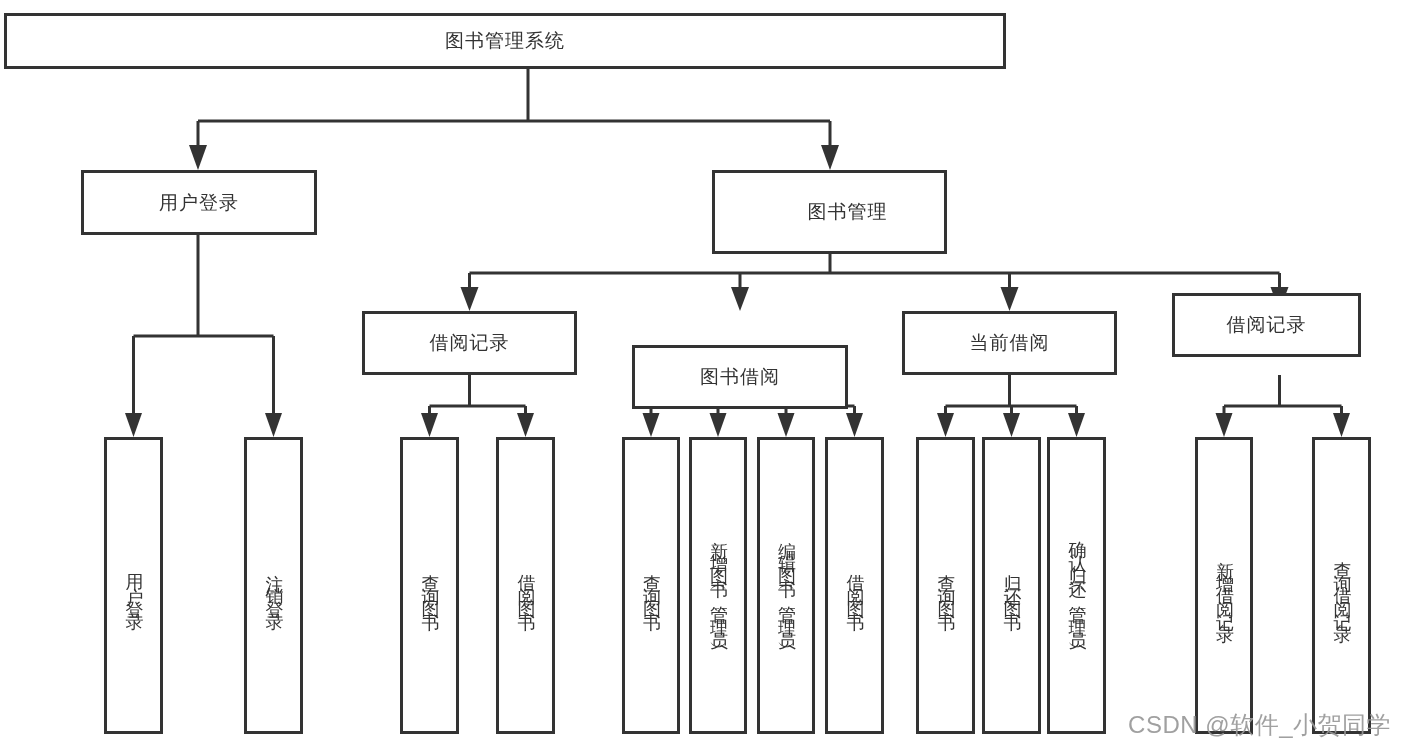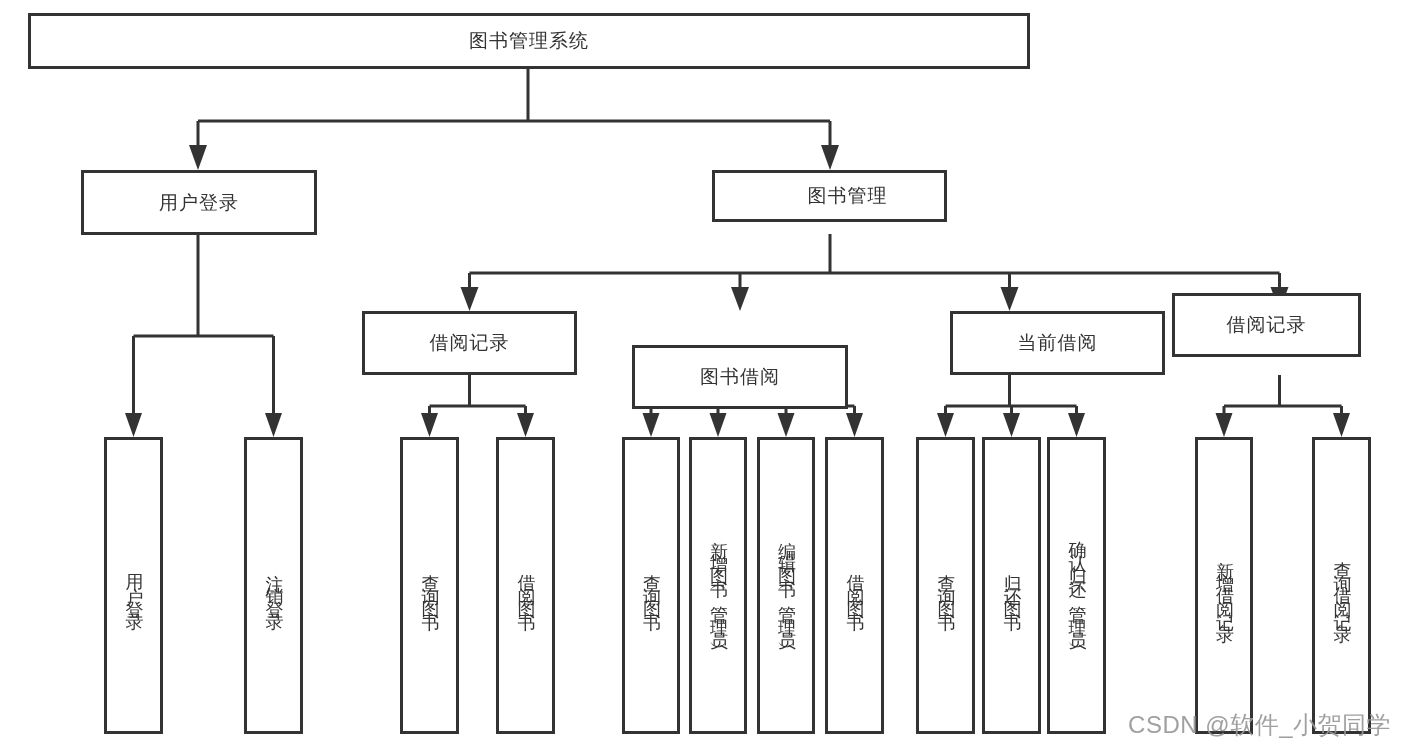--- a/index.html
+++ b/index.html
@@ -116,38 +116,38 @@
       <polygon class="ahead" points="1068,413 1085,413 1076.5,437"></polygon>
     </g>
 
     <g>
       <path class="cline" d="M1279.5 375 V406 M1224 406 H1341.5 M1224 406 V418 M1341.5 406 V418"></path>
       <polygon class="ahead" points="1215.5,413 1232.5,413 1224,437"></polygon>
       <polygon class="ahead" points="1333,413 1350,413 1341.5,437"></polygon>
     </g>
   </svg>
 
-  <div class="box" style="left:28px; top:13px; width:1002px; height:56px;">
+  <div class="box" style="left:4px; top:13px; width:1002px; height:56px;">
     <span class="hlabel">图书管理系统</span>
   </div>
 
   <div class="box" style="left:81px; top:170px; width:236px; height:65px;">
     <span class="hlabel">用户登录</span>
   </div>
-  <div class="box" style="left:712px; top:170px; width:235px; height:52px;padding-left:36px;">
+  <div class="box" style="left:712px; top:170px; width:235px; height:84px;padding-left:36px;">
     <span class="hlabel">图书管理</span>
   </div>
 
   <div class="box" style="left:362px; top:311px; width:215px; height:64px;">
     <span class="hlabel">借阅记录</span>
   </div>
   <div class="box" style="left:632px; top:311px; width:216px; height:64px;margin-top:34px;">
     <span class="hlabel">图书借阅</span>
   </div>
-  <div class="box" style="left:902px; top:311px; width:215px; height:64px;margin-left:48px;">
+  <div class="box" style="left:902px; top:311px; width:215px; height:64px;">
     <span class="hlabel">当前借阅</span>
   </div>
   <div class="box" style="left:1172px; top:293px; width:189px; height:64px;">
     <span class="hlabel">借阅记录</span>
   </div>
 
   <div class="box leaf" style="left:104px; width:59px;">
     <span class="vlabel">用户登录</span>
   </div>
   <div class="box leaf" style="left:244px; width:59px;">

